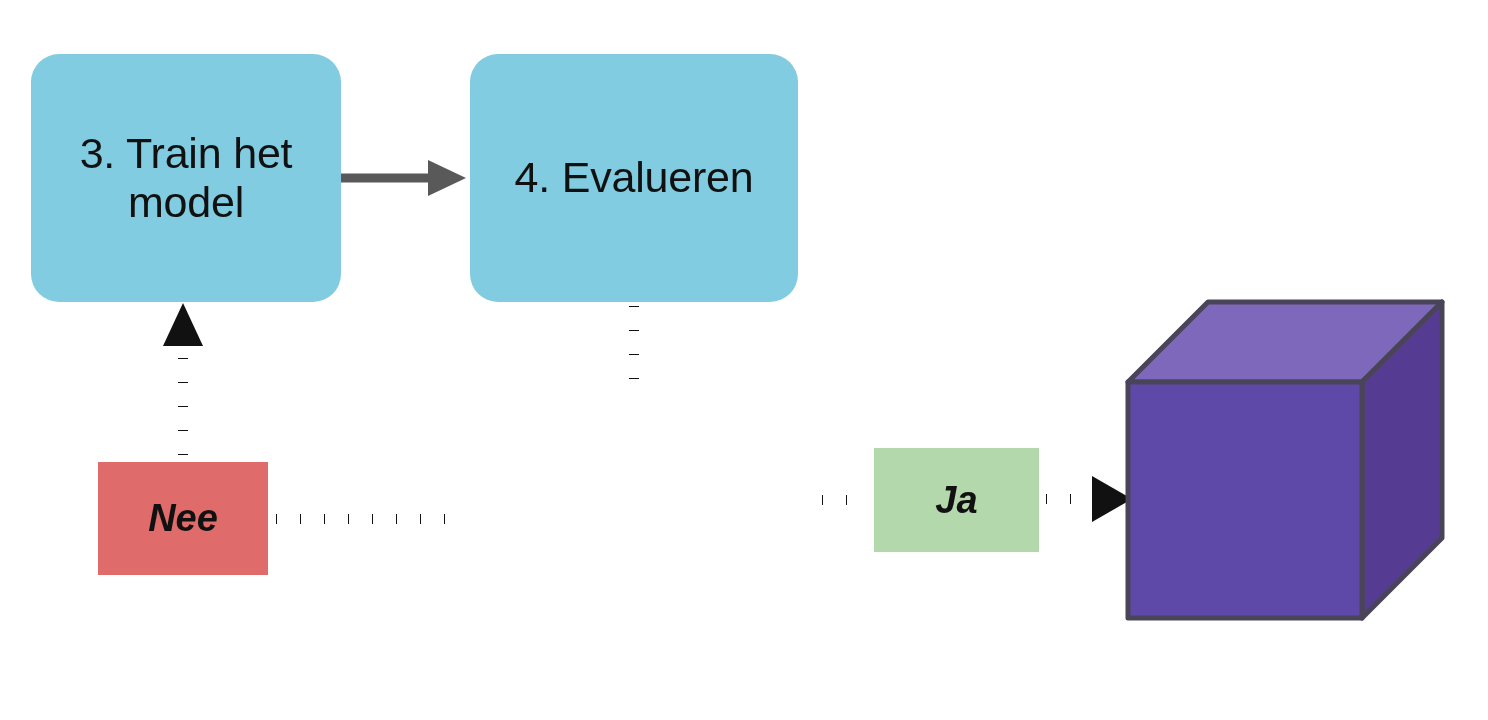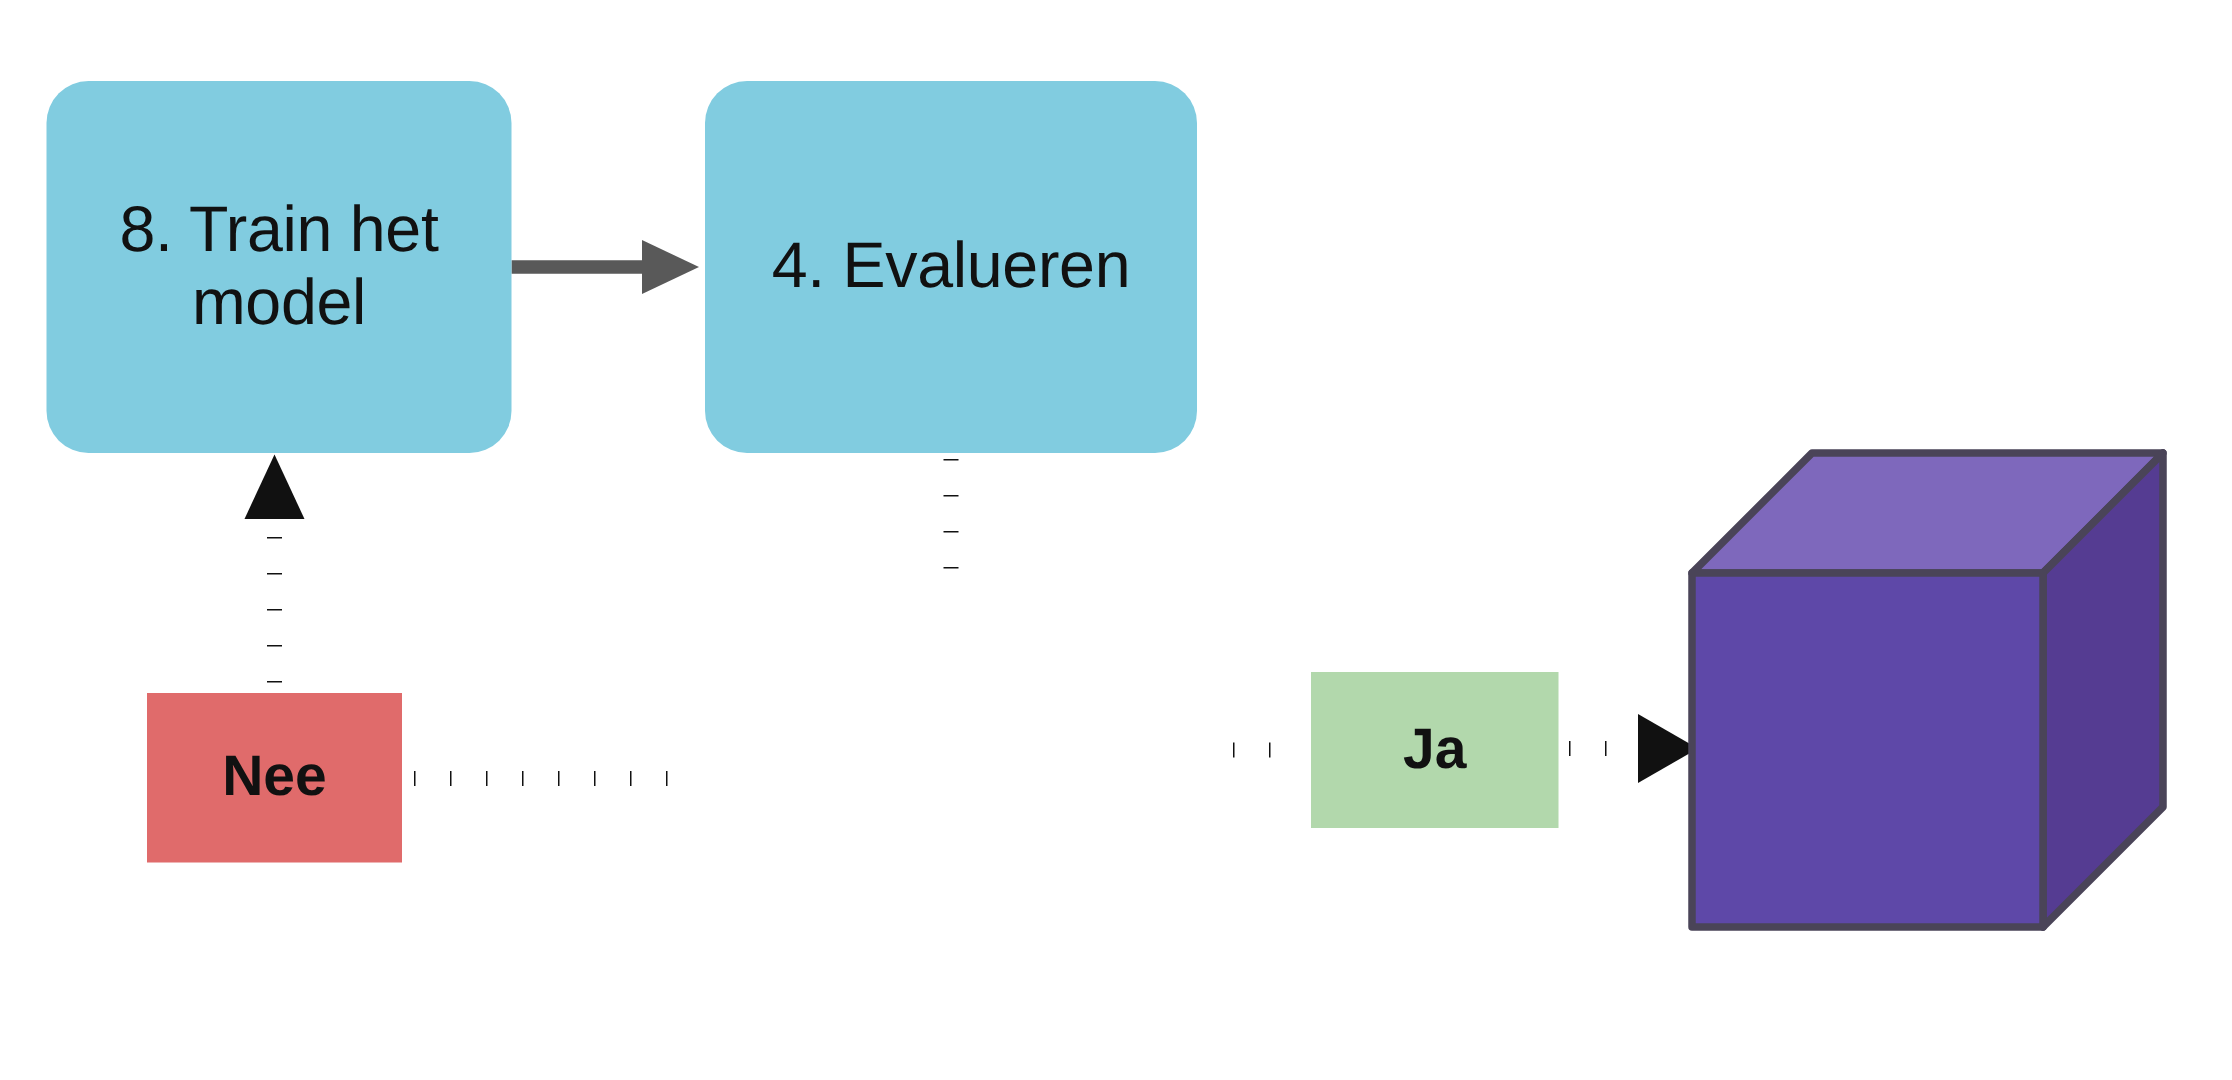--- a/index.html
+++ b/index.html
@@ -51,20 +51,21 @@
     border-radius: 50%;
     font-size: 38px;
     line-height: 1.2;
     padding: 0 46px;
   }
 
   
   .label-box {
     font-size: 38px;
     font-weight: bold;
+    font-style: italic;
   }
   #node-nee {
     left: 98px;  top: 462px; width: 170px; height: 113px;
     background: #E06B6B;
   }
   #node-ja {
     left: 874px; top: 448px; width: 165px; height: 104px;
     background: #B2D8AC;
   }
 
@@ -112,21 +113,21 @@
       <line x1="822" y1="500" x2="868" y2="500" stroke="#111111" stroke-width="10" stroke-dasharray="1 23" stroke-linecap="butt"></line>
     </g>
 
     <g>
       <line x1="1046" y1="499" x2="1082" y2="499" stroke="#111111" stroke-width="10" stroke-dasharray="1 23" stroke-linecap="butt"></line>
       <polygon points="1132,499 1092,476 1092,522" fill="#111111"></polygon>
     </g>
   </svg>
 
   <div class="node proc" id="node-train">
-    <span>8. Train het model</span>
+    <span>3. Train het model</span>
   </div>
 
   <div class="node proc" id="node-eval">
     <span>4. Evalueren</span>
   </div>
 
 
   <div class="node label-box" id="node-nee">
     <span>Nee</span>
   </div>

